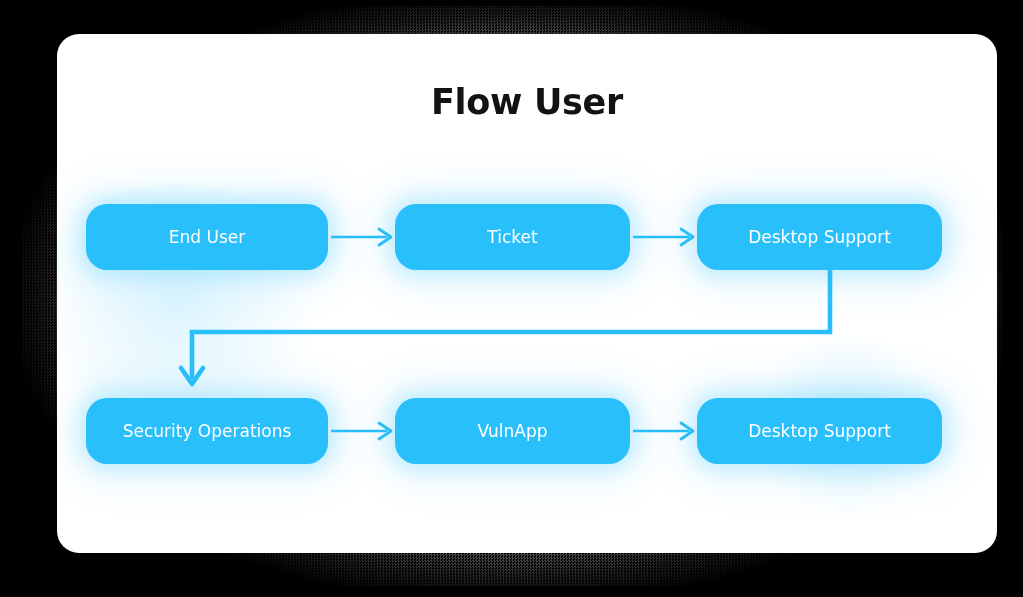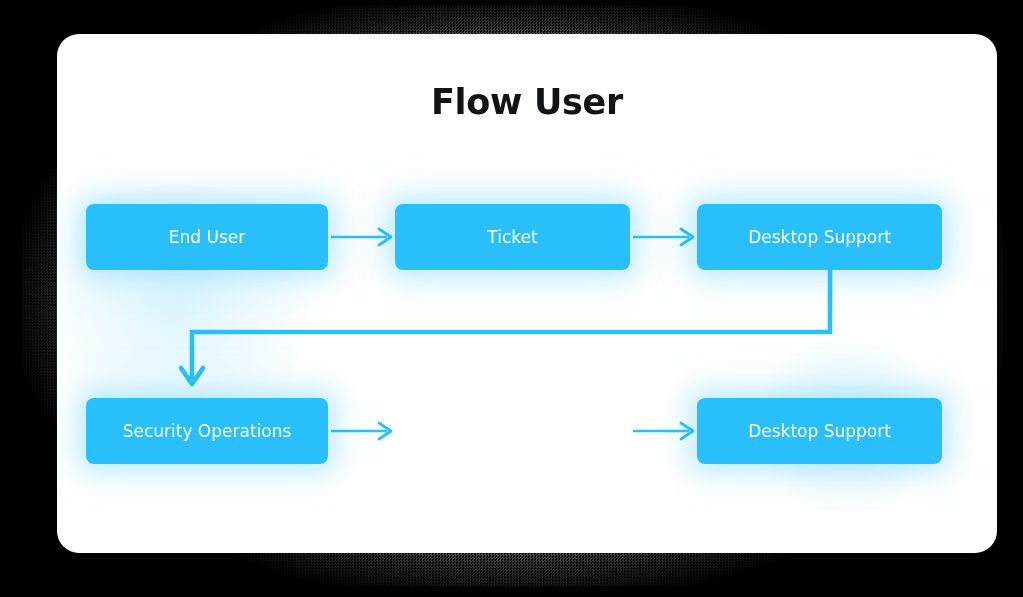--- a/index.html
+++ b/index.html
@@ -67,21 +67,21 @@
     font-size: 35px;
     font-weight: bold;
     letter-spacing: -0.3px;
     color: #111315;
     font-family: "DejaVu Sans", "Liberation Sans", sans-serif;
   }
 
   .flow-node {
     position: absolute;
     height: 66px;
-    border-radius: 8px;
+    border-radius: 21px;
     background: #29bffa;
     color: #ffffff;
     display: flex;
     align-items: center;
     justify-content: center;
     font-size: 17px;
     font-family: "DejaVu Sans", "Liberation Sans", sans-serif;
     box-shadow:
       0 0 20px 6px rgba(41,191,250,0.22),
       0 0 42px 14px rgba(41,191,250,0.12);
@@ -142,17 +142,18 @@
     </svg>
 
     <div class="flow-node" style="left:29px; top:170px; width:242px;">End User</div>
 
     <div class="flow-node" style="left:338px; top:170px; width:235px;">Ticket</div>
 
     <div class="flow-node" style="left:640px; top:170px; width:245px;">Desktop Support</div>
 
     <div class="flow-node" style="left:29px; top:364px; width:242px;">Security Operations</div>
 
+    <div class="flow-node" style="left:338px; top:364px; width:235px;">VulnApp</div>
 
     <div class="flow-node" style="left:640px; top:364px; width:245px;">Desktop Support</div>
 
   </div>
 </div>
 
 </body></html>

